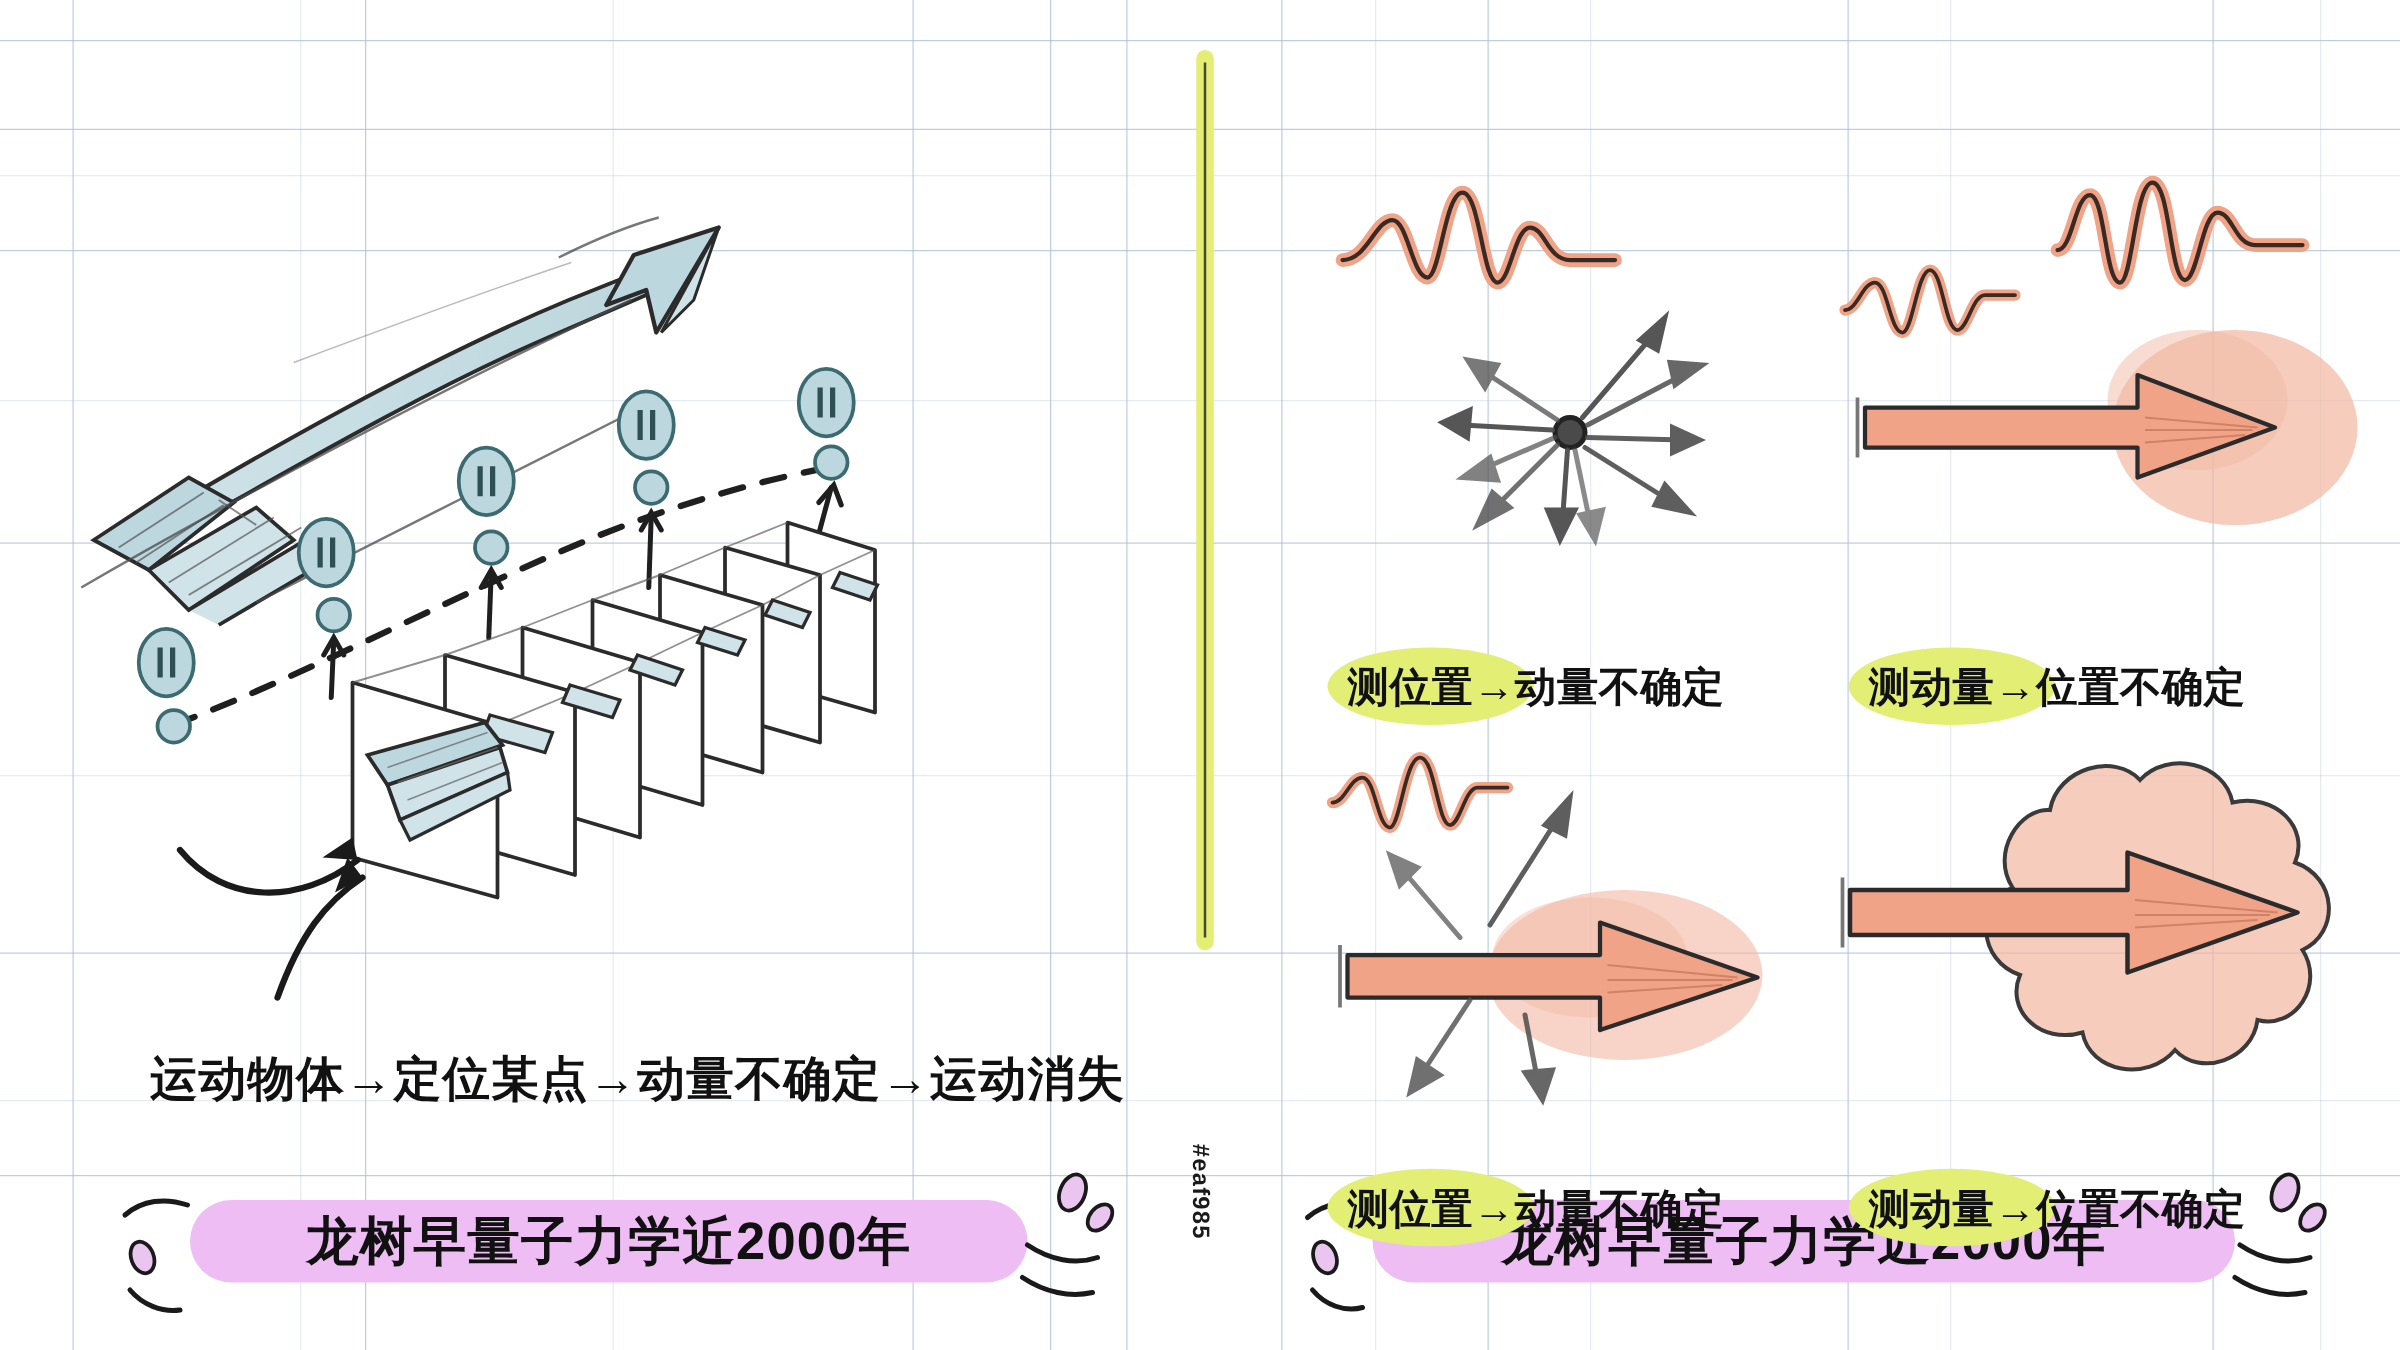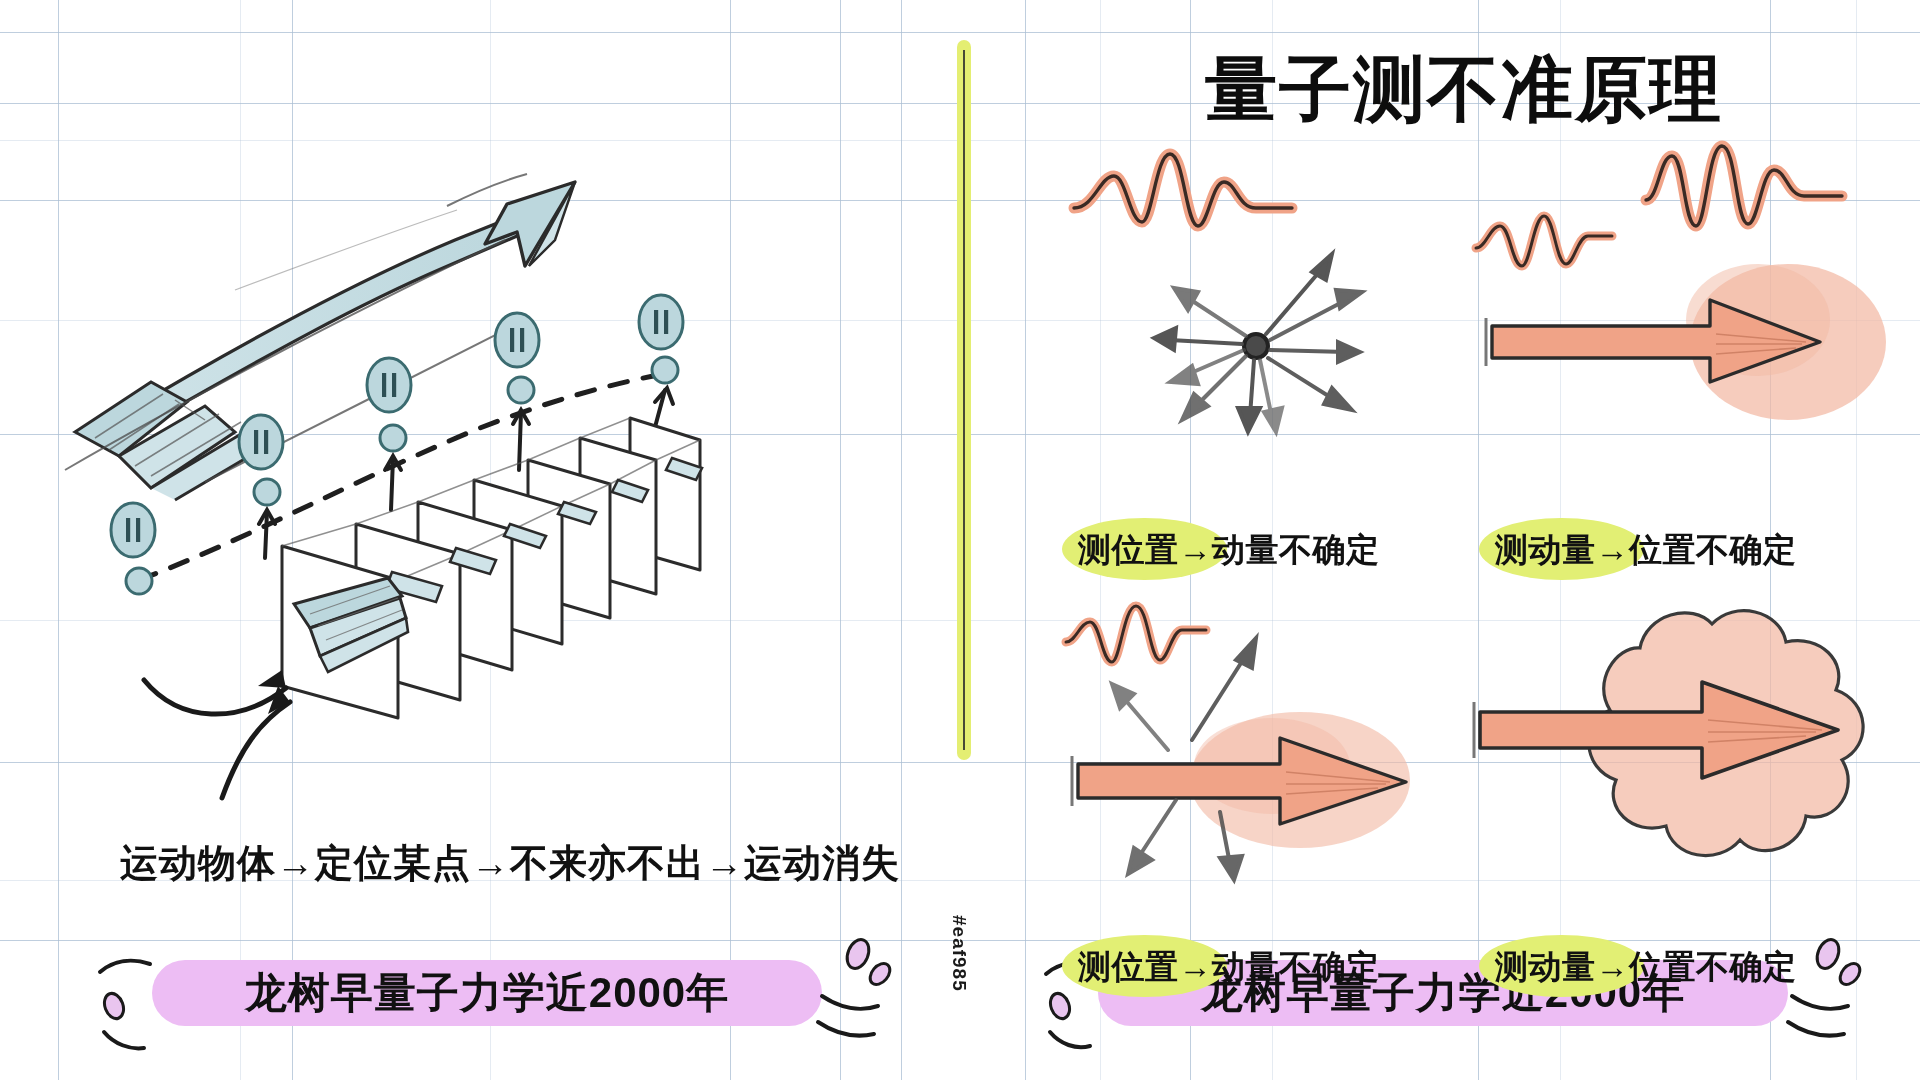--- a/index.html
+++ b/index.html
@@ -255,21 +255,21 @@
 
     <svg class="sketch" style="left:130px;top:640px;" width="270" height="160" viewBox="0 0 270 160">
       <g fill="none" stroke="#1a1a1a" stroke-width="5" stroke-linecap="round">
         <path d="M14,40 C50,84 110,84 156,48"></path>
         <path d="M92,158 C110,108 130,82 160,62"></path>
       </g>
       <path d="M156,48 L128,46 L152,30 Z" fill="#1a1a1a"></path>
       <path d="M160,62 L138,74 L148,46 Z" fill="#1a1a1a"></path>
     </svg>
 
-    <div class="caption">运动物体→定位某点→不来亦不出→运动消失</div>
+    <div class="caption">运动物体→定位某点→动量不确定→运动消失</div>
 
     <div class="banner banner-left">龙树早量子力学近2000年</div>
 
     <svg class="spark" style="left:92px;top:952px;" width="70" height="110" viewBox="0 0 70 110">
       <g stroke="#1a1a1a" stroke-width="4" fill="none" stroke-linecap="round">
         <path d="M58,12 C40,6 22,8 8,20"></path>
         <path d="M52,96 C38,98 22,92 12,80"></path>
       </g>
       <ellipse cx="22" cy="54" rx="9" ry="13" fill="#e9c5ef" stroke="#1a1a1a" stroke-width="3" transform="rotate(-20 22 54)"></ellipse>
     </svg>
@@ -281,21 +281,20 @@
       <ellipse cx="46" cy="24" rx="10" ry="15" fill="#e9c5ef" stroke="#1a1a1a" stroke-width="3" transform="rotate(22 46 24)"></ellipse>
       <ellipse cx="68" cy="44" rx="8" ry="12" fill="#e9c5ef" stroke="#1a1a1a" stroke-width="3" transform="rotate(40 68 44)"></ellipse>
     </svg>
   </div>
 
   <div class="divider"></div>
   <div class="watermark">#eaf985</div>
 
   <div class="panel panel-right">
 
-    <div class="title title-right">量子测不准原理</div>
 
     <svg class="sketch" style="left:30px;top:140px;" width="420" height="290" viewBox="0 0 420 290">
 
       <g fill="none" stroke-linecap="round">
         <path d="M14,68 C34,68 40,36 54,36 C66,36 70,82 82,82 C92,82 96,14 110,14
                  C124,14 126,86 138,86 C148,86 152,42 164,42 C176,42 178,68 196,68 L232,68" stroke="#f0a387" stroke-width="11"></path>
         <path d="M14,68 C34,68 40,36 54,36 C66,36 70,82 82,82 C92,82 96,14 110,14
                  C124,14 126,86 138,86 C148,86 152,42 164,42 C176,42 178,68 196,68 L232,68" stroke="#3a2a24" stroke-width="3.4"></path>
       </g>
 

